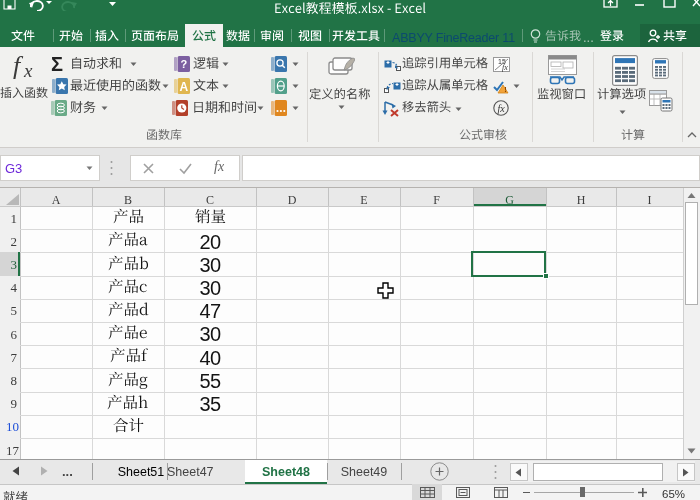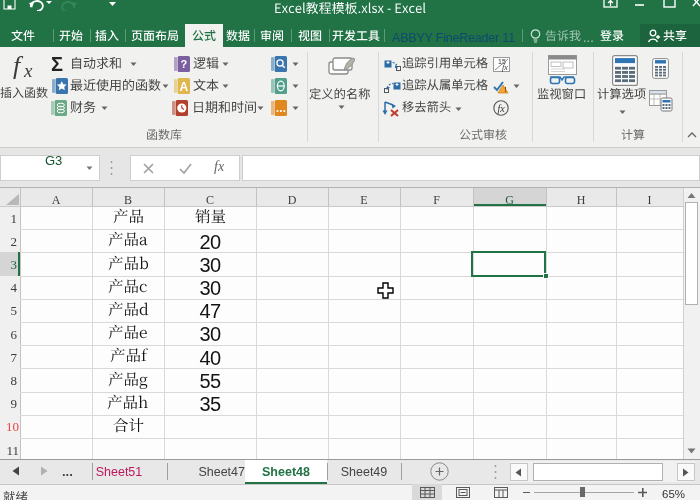--- a/index.html
+++ b/index.html
@@ -321,21 +321,21 @@
     <rect x="19.5" y="17" width="2" height="2" fill="#5a6b7a"></rect>
 </svg>
 <svg style="position:absolute;left:621.0px;top:129.0px;overflow:visible" width="26" height="13">
     <path transform="translate(0,10.08)" fill="#6a6a6a" d="M1.6 -9.3C2.3 -8.7 3.2 -7.9 3.5 -7.4L4.2 -8.1C3.7 -8.6 2.9 -9.3 2.2 -9.9ZM0.6 -6.3V-5.4H2.5V-1.1C2.5 -0.6 2.1 -0.2 1.9 -0.1C2 0.1 2.3 0.5 2.4 0.7C2.5 0.5 2.9 0.2 5.1 -1.4C5.1 -1.6 4.9 -1.9 4.8 -2.2L3.4 -1.2V-6.3ZM7.5 -10V-6.1H4.5V-5.2H7.5V1H8.5V-5.2H11.5V-6.1H8.5V-10Z M15 -5.5H21.2V-4.8H15ZM15 -4.2H21.2V-3.5H15ZM15 -6.7H21.2V-6.1H15ZM18.9 -10.1C18.6 -9.2 18 -8.3 17.2 -7.8C17.4 -7.7 17.8 -7.5 18 -7.4H15.6L16.2 -7.6C16.2 -7.8 16 -8.2 15.8 -8.4H17.8V-9.2H14.7C14.8 -9.4 14.9 -9.7 15 -9.9L14.2 -10.1C13.8 -9.2 13.2 -8.3 12.4 -7.7C12.6 -7.5 13 -7.3 13.2 -7.2C13.5 -7.5 13.9 -8 14.2 -8.4H14.8C15.1 -8.1 15.3 -7.6 15.4 -7.4H14.1V-2.9H15.7V-2.1L15.7 -1.8H12.7V-1.1H15.4C15.1 -0.6 14.4 -0.1 12.9 0.3C13.1 0.5 13.3 0.8 13.4 1C15.3 0.4 16.2 -0.3 16.5 -1.1H19.7V0.9H20.6V-1.1H23.4V-1.8H20.6V-2.9H22.1V-7.4H20.9L21.6 -7.7C21.4 -7.9 21.2 -8.2 21 -8.4H23.3V-9.2H19.4C19.6 -9.4 19.7 -9.7 19.8 -9.9ZM19.7 -1.8H16.6L16.6 -2.1V-2.9H19.7ZM18.1 -7.4C18.4 -7.7 18.7 -8 19 -8.4H20C20.3 -8.1 20.6 -7.7 20.8 -7.4Z"></path>
   </svg>
 <svg style="position:absolute;left:687px;top:132px" width="10" height="6" fill="none">
     <path d="M1 5 l4 -4 4 4" stroke="#666" stroke-width="1.3"></path>
   </svg>
 <div style="position:absolute;left:0px;top:148px;width:700px;height:39px;background:#e6e6e6;"></div>
 <div style="position:absolute;left:0px;top:155px;width:100px;height:26px;background:#fff;border:1px solid #d0cecb;"></div>
-<div style="position:absolute;left:5px;top:153px;font:normal 13px 'Liberation Sans',sans-serif;color:#14532d;white-space:nowrap;margin-left:40px;">G3</div>
+<div style="position:absolute;left:5px;top:161px;font:normal 13px 'Liberation Sans',sans-serif;color:#6d28d9;white-space:nowrap;">G3</div>
 <svg style="position:absolute;left:86px;top:166px" width="7" height="5">
     <path d="M0.5 0.5 l3 3.5 3 -3.5 z" fill="#777"></path>
   </svg>
 <svg style="position:absolute;left:110px;top:160px" width="3" height="16">
     <circle cx="1.5" cy="2" r="1" fill="#999"></circle>
     <circle cx="1.5" cy="8" r="1" fill="#999"></circle>
     <circle cx="1.5" cy="14" r="1" fill="#999"></circle>
   </svg>
 <div style="position:absolute;left:130px;top:155px;width:110px;height:26px;background:#fff;border:1px solid #d0cecb;"></div>
 <svg style="position:absolute;left:142px;top:162px" width="13" height="13" fill="none" stroke="#a0a0a0" stroke-width="1.6">
@@ -368,22 +368,22 @@
 <div style="position:absolute;left:616px;top:193px;font:normal 12px 'Liberation Serif',serif;color:#3c3c3c;white-space:nowrap;width:67px;text-align:center;">I</div>
 <div style="position:absolute;left:0px;top:210.5px;font:normal 13px 'Liberation Serif',serif;color:#3c3c3c;white-space:nowrap;width:17px;text-align:right;">1</div>
 <div style="position:absolute;left:0px;top:233.7px;font:normal 13px 'Liberation Serif',serif;color:#3c3c3c;white-space:nowrap;width:17px;text-align:right;">2</div>
 <div style="position:absolute;left:0px;top:256.9px;font:normal 13px 'Liberation Serif',serif;color:#1e5c38;white-space:nowrap;width:17px;text-align:right;">3</div>
 <div style="position:absolute;left:0px;top:280.09999999999997px;font:normal 13px 'Liberation Serif',serif;color:#3c3c3c;white-space:nowrap;width:17px;text-align:right;">4</div>
 <div style="position:absolute;left:0px;top:303.29999999999995px;font:normal 13px 'Liberation Serif',serif;color:#3c3c3c;white-space:nowrap;width:17px;text-align:right;">5</div>
 <div style="position:absolute;left:0px;top:326.49999999999994px;font:normal 13px 'Liberation Serif',serif;color:#3c3c3c;white-space:nowrap;width:17px;text-align:right;">6</div>
 <div style="position:absolute;left:0px;top:349.69999999999993px;font:normal 13px 'Liberation Serif',serif;color:#3c3c3c;white-space:nowrap;width:17px;text-align:right;">7</div>
 <div style="position:absolute;left:0px;top:372.8999999999999px;font:normal 13px 'Liberation Serif',serif;color:#3c3c3c;white-space:nowrap;width:17px;text-align:right;">8</div>
 <div style="position:absolute;left:0px;top:396.0999999999999px;font:normal 13px 'Liberation Serif',serif;color:#3c3c3c;white-space:nowrap;width:17px;text-align:right;">9</div>
-<div style="position:absolute;left:0px;top:419.2999999999999px;font:normal 13px 'Liberation Serif',serif;color:#ef4444;white-space:nowrap;width:19px;text-align:right;">10</div>
-<div style="position:absolute;left:0px;top:442.4999999999999px;font:normal 13px 'Liberation Serif',serif;color:#3c3c3c;white-space:nowrap;width:19px;text-align:right;">11</div>
+<div style="position:absolute;left:0px;top:419.2999999999999px;font:normal 13px 'Liberation Serif',serif;color:#1d4ed8;white-space:nowrap;width:19px;text-align:right;">10</div>
+<div style="position:absolute;left:0px;top:442.4999999999999px;font:normal 13px 'Liberation Serif',serif;color:#3c3c3c;white-space:nowrap;width:19px;text-align:right;">17</div>
 <div style="position:absolute;left:92px;top:206px;width:1px;height:253px;background:#d9d9d9;"></div>
 <div style="position:absolute;left:164px;top:206px;width:1px;height:253px;background:#d9d9d9;"></div>
 <div style="position:absolute;left:256px;top:206px;width:1px;height:253px;background:#d9d9d9;"></div>
 <div style="position:absolute;left:328px;top:206px;width:1px;height:253px;background:#d9d9d9;"></div>
 <div style="position:absolute;left:400px;top:206px;width:1px;height:253px;background:#d9d9d9;"></div>
 <div style="position:absolute;left:473px;top:206px;width:1px;height:253px;background:#d9d9d9;"></div>
 <div style="position:absolute;left:546px;top:206px;width:1px;height:253px;background:#d9d9d9;"></div>
 <div style="position:absolute;left:616px;top:206px;width:1px;height:253px;background:#d9d9d9;"></div>
 <div style="position:absolute;left:683px;top:206px;width:1px;height:253px;background:#d9d9d9;"></div>
 <div style="position:absolute;left:20px;top:206px;width:1px;height:253px;background:#c2c2c2;"></div>
@@ -470,22 +470,22 @@
     <path d="M1 0.5 v9 l6.5 -4.5 z" fill="#b0b0b0"></path>
   </svg>
 <div style="position:absolute;left:62px;top:464px;font:bold 13px 'Liberation Sans',sans-serif;color:#444;white-space:nowrap;">...</div>
 <div style="position:absolute;left:92px;top:463px;width:1px;height:17px;background:#9f9f9f;"></div>
 <div style="position:absolute;left:167px;top:463px;width:1px;height:17px;background:#9f9f9f;"></div>
 <div style="position:absolute;left:245px;top:463px;width:1px;height:17px;background:#9f9f9f;"></div>
 <div style="position:absolute;left:327px;top:463px;width:1px;height:17px;background:#9f9f9f;"></div>
 <div style="position:absolute;left:401px;top:463px;width:1px;height:17px;background:#9f9f9f;"></div>
 <div style="position:absolute;left:245px;top:460px;width:82px;height:24px;background:#fff;"></div>
 <div style="position:absolute;left:245px;top:482px;width:82px;height:2px;background:#217346"></div>
-<div style="position:absolute;left:82px;top:465px;font:normal 12.5px 'Liberation Sans',sans-serif;color:#be185d;white-space:nowrap;width:74px;text-align:center;">Sheet51</div>
-<div style="position:absolute;left:167px;top:465px;font:normal 12.5px 'Liberation Sans',sans-serif;color:#444;white-space:nowrap;width:78px;text-align:right;">Sheet47</div>
+<div style="position:absolute;left:104px;top:465px;font:normal 12.5px 'Liberation Sans',sans-serif;color:#000000;white-space:nowrap;width:74px;text-align:center;">Sheet51</div>
+<div style="position:absolute;left:167px;top:465px;font:normal 12.5px 'Liberation Sans',sans-serif;color:#444;white-space:nowrap;width:78px;text-align:left;">Sheet47</div>
 <div style="position:absolute;left:245px;top:465px;font:bold 12.5px 'Liberation Sans',sans-serif;color:#217346;white-space:nowrap;width:82px;text-align:center;">Sheet48</div>
 <div style="position:absolute;left:327px;top:465px;font:normal 12.5px 'Liberation Sans',sans-serif;color:#444;white-space:nowrap;width:74px;text-align:center;">Sheet49</div>
 <svg style="position:absolute;left:430px;top:462px" width="19" height="19" fill="none">
     <circle cx="9.5" cy="9.5" r="8.7" stroke="#8a8a8a"></circle>
     <path d="M9.5 5.5 v8 M5.5 9.5 h8" stroke="#666" stroke-width="1.2"></path>
   </svg>
 <svg style="position:absolute;left:494px;top:464px" width="3" height="16">
     <circle cx="1.5" cy="2" r="1" fill="#999"></circle>
     <circle cx="1.5" cy="8" r="1" fill="#999"></circle>
     <circle cx="1.5" cy="14" r="1" fill="#999"></circle>

